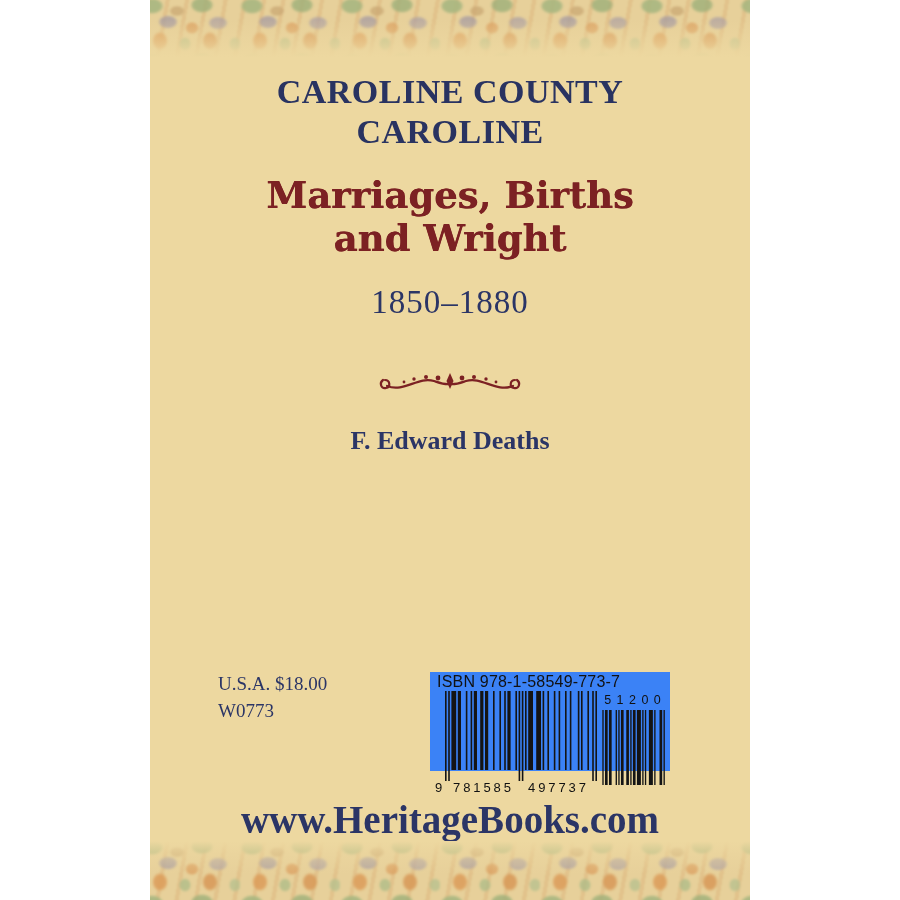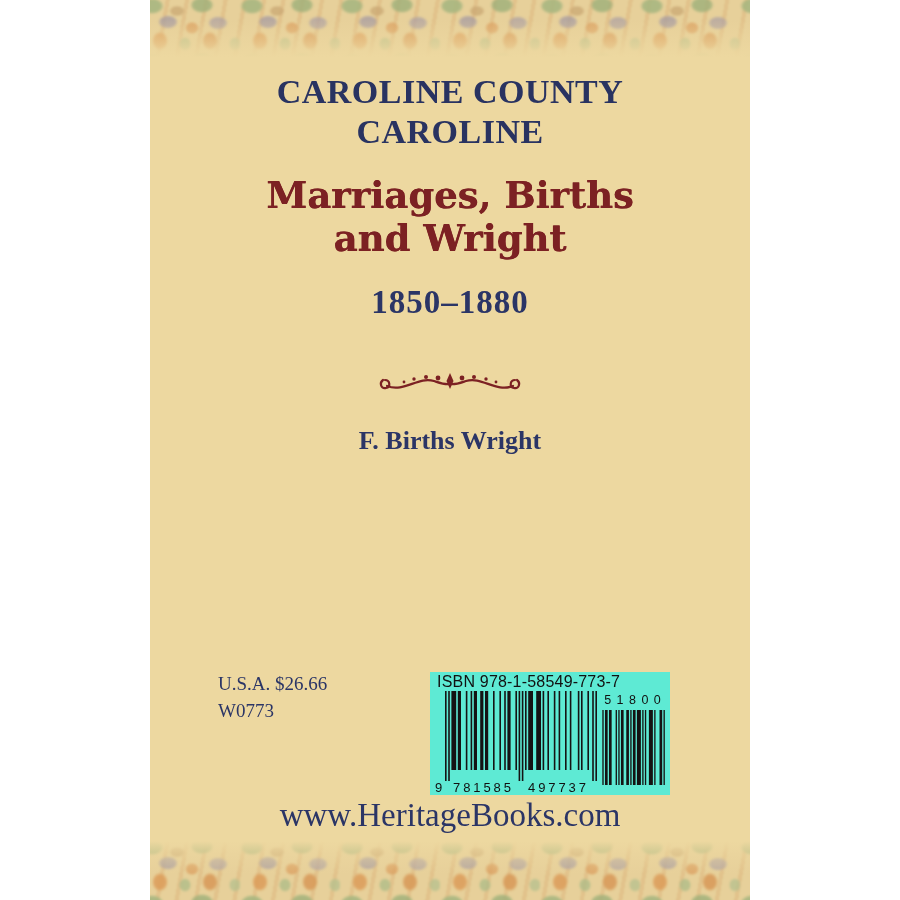--- a/index.html
+++ b/index.html
@@ -54,21 +54,21 @@
     letter-spacing:0.5px; color:#293361;
   }
   .subtitle {
     position:absolute; left:0; width:600px; top:174px;
     text-align:center; font-weight:bold; font-size:37px; line-height:1.17;
     color:#7c2123; font-family:"DejaVu Serif", serif;
     text-shadow:0.4px 0 0 #7c2123;
   }
   .years {
     position:absolute; left:0; width:600px; top:284px;
-    text-align:center; font-weight:bold; font-size:33px; color:#2b3566;
+    text-align:center; font-weight:normal; font-size:33px; color:#2b3566;
     letter-spacing:1px;
   }
   .ornament {
     position:absolute; left:0; width:600px; top:366px; text-align:center;
   }
   .author {
     position:absolute; left:0; width:600px; top:426px;
     text-align:center; font-weight:bold; font-size:26px; color:#2b3566;
   }
   .description {
@@ -76,39 +76,39 @@
     font-size:18.5px; line-height:1.3; color:#32406c;
     text-align:justify; word-spacing:2.5px;
   }
   .price-block {
     position:absolute; left:68px; top:671px;
     font-size:19px; line-height:1.42; color:#2b3566;
   }
 
   
   .barcode-panel {
-    position:absolute; left:280px; top:672px; width:240px; height:123px;
-    background:#5eead4;
+    position:absolute; left:280px; top:672px; width:240px; height:99px;
+    background:#3b82f6;
   }
   .isbn-label {
     position:absolute; left:7px; top:1px;
     font-family:"Liberation Sans", sans-serif; font-size:16px; color:#111;
     letter-spacing:0.2px; white-space:nowrap;
   }
   .main-barcode-svg { position:absolute; left:5px; top:19px; }
   .addon-digits {
     position:absolute; left:172px; top:21px; width:62px;
     font-family:"Liberation Sans", sans-serif; font-size:12.5px; color:#111;
     text-align:center; letter-spacing:1px; white-space:nowrap;
   }
   .addon-barcode-svg { position:absolute; left:170px; top:38px; }
 
   .website {
     position:absolute; left:0; width:600px; top:797px;
-    text-align:center; font-weight:normal; font-size:33px; color:#2b3566;
+    text-align:center; font-weight:bold; font-size:39px; color:#2b3566;
   }
 </style>
 </head>
 <body>
 
 <div class="page">
   <div class="cover">
 
     <div class="border-pattern border-top">
       <div class="tile"></div>
@@ -142,25 +142,25 @@
           <circle cx="52" cy="11" r="2"></circle>
             <circle cx="100" cy="11" r="2"></circle>
           <circle cx="40" cy="13" r="1.7"></circle>
             <circle cx="112" cy="13" r="1.7"></circle>
           <circle cx="30" cy="16" r="1.4"></circle>
             <circle cx="122" cy="16" r="1.4"></circle>
         </g>
       </svg>
     </div>
 
-    <div class="author">F. Births Wright</div>
+    <div class="author">F. Edward Deaths</div>
 
 
     <div class="price-block">
-      <div>U.S.A.  $26.66</div>
+      <div>U.S.A.  $18.00</div>
       <div>W0773</div>
     </div>
 
     <div class="barcode-panel">
       <div class="isbn-label">ISBN 978-1-58549-773-7</div>
       <svg id="main-barcode" class="main-barcode-svg" width="164" height="103">
           <rect x="160.40" y="0" width="1.60" height="90" fill="#141414"></rect>
           <rect x="157.20" y="0" width="1.60" height="90" fill="#141414"></rect>
           <rect x="152.40" y="0" width="1.60" height="79" fill="#141414"></rect>
           <rect x="146.00" y="0" width="1.60" height="79" fill="#141414"></rect>
@@ -187,21 +187,21 @@
           <rect x="35.60" y="0" width="1.60" height="79" fill="#141414"></rect>
           <rect x="30.80" y="0" width="1.60" height="79" fill="#141414"></rect>
           <rect x="22.80" y="0" width="3.20" height="79" fill="#141414"></rect>
           <rect x="16.40" y="0" width="4.80" height="79" fill="#141414"></rect>
           <rect x="13.20" y="0" width="1.60" height="90" fill="#141414"></rect>
           <rect x="10.00" y="0" width="1.60" height="90" fill="#141414"></rect>
         <text x="0" y="101" font-family="Liberation Sans, sans-serif" font-size="13" fill="#111">9</text>
         <text x="18" y="101" font-family="Liberation Sans, sans-serif" font-size="13" fill="#111" textLength="58" lengthAdjust="spacing">781585</text>
         <text x="93" y="101" font-family="Liberation Sans, sans-serif" font-size="13" fill="#111" textLength="58" lengthAdjust="spacing">497737</text>
       </svg>
-      <div class="addon-digits">5 1 8 0 0</div>
+      <div class="addon-digits">5 1 2 0 0</div>
       <svg id="supp-barcode" class="addon-barcode-svg" width="66" height="76">
           <rect x="63.51" y="0" width="1.33" height="75" fill="#141414"></rect>
           <rect x="59.52" y="0" width="2.66" height="75" fill="#141414"></rect>
           <rect x="54.20" y="0" width="1.33" height="75" fill="#141414"></rect>
           <rect x="48.88" y="0" width="3.99" height="75" fill="#141414"></rect>
           <rect x="44.89" y="0" width="1.33" height="75" fill="#141414"></rect>
           <rect x="42.23" y="0" width="1.33" height="75" fill="#141414"></rect>
           <rect x="36.91" y="0" width="3.99" height="75" fill="#141414"></rect>
           <rect x="32.92" y="0" width="2.66" height="75" fill="#141414"></rect>
           <rect x="30.26" y="0" width="1.33" height="75" fill="#141414"></rect>

